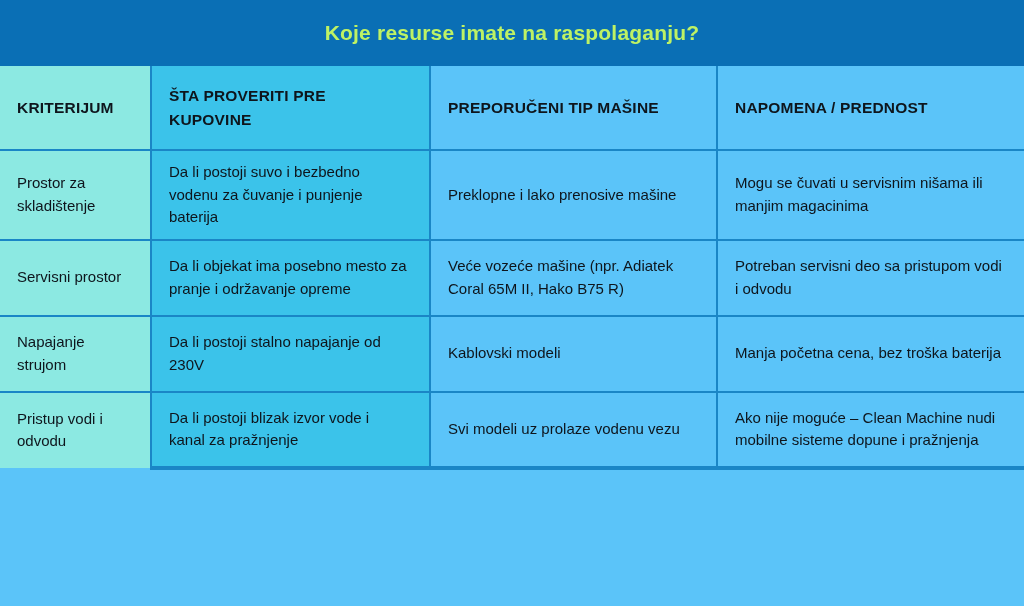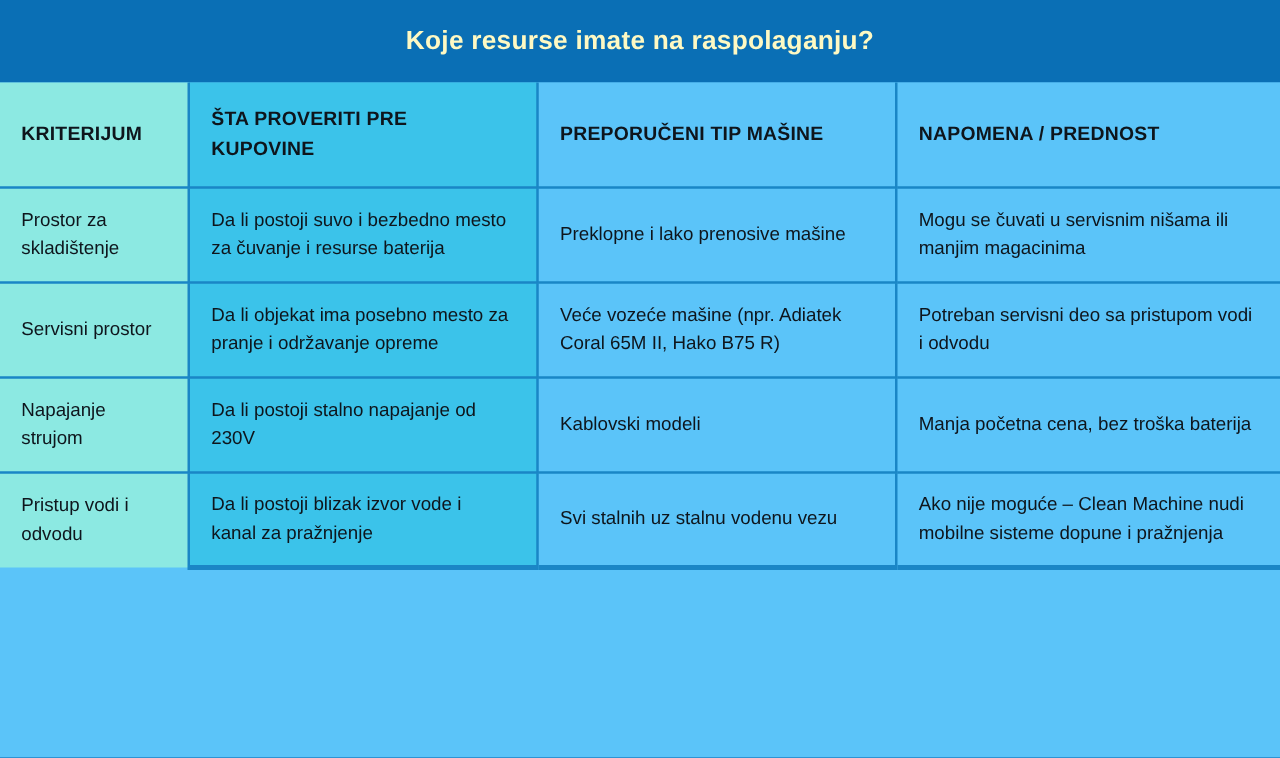--- a/index.html
+++ b/index.html
@@ -10,21 +10,21 @@
     font-family:"Liberation Sans","DejaVu Sans",sans-serif;
     background:#5bc4f9;
   }
   .banner{
     height:66px;
     background:#0a6fb5;
     display:flex;align-items:center;justify-content:center;
   }
   .banner h1{
     margin:0;
-    color:#fef9c3;
+    color:#bef264;
     font-size:21px;
     font-weight:bold;
     letter-spacing:.2px;
   }
   table{
     width:1024px;
     border-collapse:collapse;
     table-layout:fixed;
   }
   col.w1{width:151px}
@@ -80,37 +80,37 @@
       <tr>
         <th class="c1">KRITERIJUM</th>
         <th class="c2">ŠTA PROVERITI PRE KUPOVINE</th>
         <th class="c3">PREPORUČENI TIP MAŠINE</th>
         <th class="c4">NAPOMENA / PREDNOST</th>
       </tr>
     </thead>
     <tbody id="table-body">
         <tr>
           <td class="c1">Prostor za skladištenje</td>
-          <td class="c2">Da li postoji suvo i bezbedno mesto za čuvanje i resurse baterija</td>
+          <td class="c2">Da li postoji suvo i bezbedno vodenu za čuvanje i punjenje baterija</td>
           <td class="c3">Preklopne i lako prenosive mašine</td>
           <td class="c4">Mogu se čuvati u servisnim nišama ili manjim magacinima</td>
         </tr>
         <tr>
           <td class="c1">Servisni prostor</td>
           <td class="c2">Da li objekat ima posebno mesto za pranje i održavanje opreme</td>
           <td class="c3">Veće vozeće mašine (npr. Adiatek Coral 65M II, Hako B75 R)</td>
           <td class="c4">Potreban servisni deo sa pristupom vodi i odvodu</td>
         </tr>
         <tr>
           <td class="c1">Napajanje strujom</td>
           <td class="c2">Da li postoji stalno napajanje od 230V</td>
           <td class="c3">Kablovski modeli</td>
           <td class="c4">Manja početna cena, bez troška baterija</td>
         </tr>
         <tr>
           <td class="c1">Pristup vodi i odvodu</td>
           <td class="c2">Da li postoji blizak izvor vode i kanal za pražnjenje</td>
-          <td class="c3">Svi stalnih uz stalnu vodenu vezu</td>
+          <td class="c3">Svi modeli uz prolaze vodenu vezu</td>
           <td class="c4">Ako nije moguće – Clean Machine nudi mobilne sisteme dopune i pražnjenja</td>
         </tr>
       </tbody>
   </table>
 </div>
 
 </body></html>

